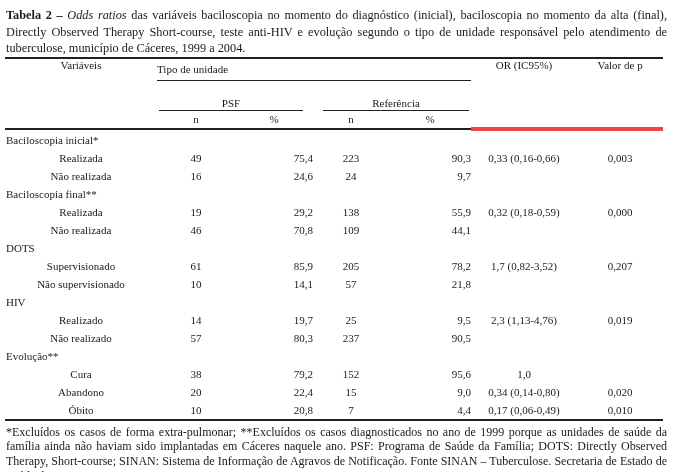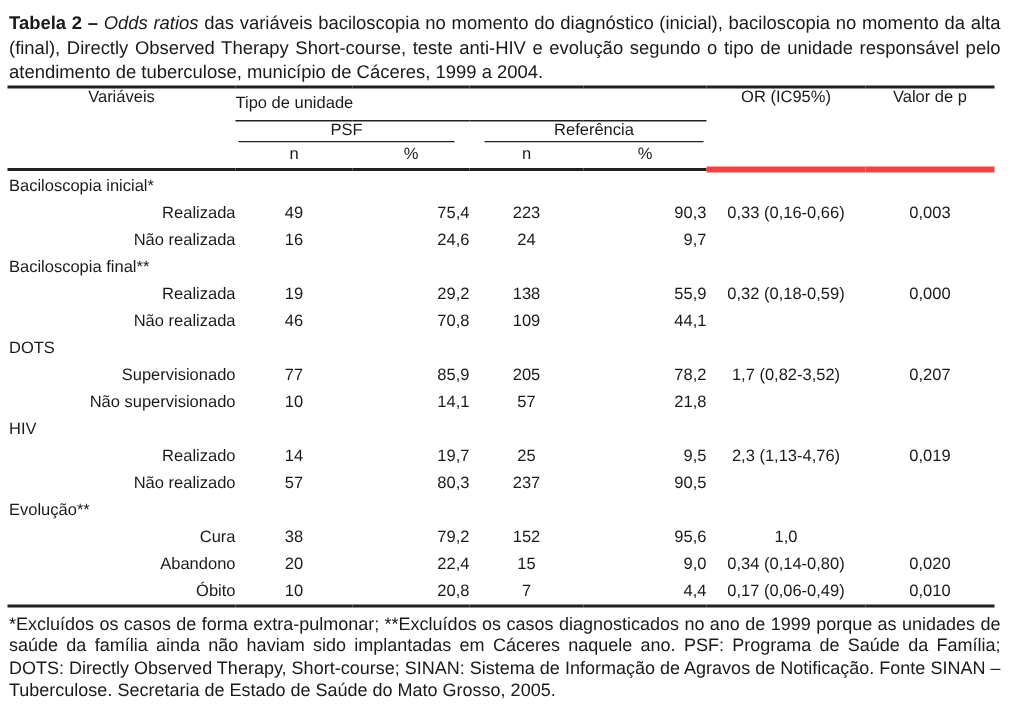--- a/index.html
+++ b/index.html
@@ -3,21 +3,21 @@
 <meta charset="utf-8">
 <style>
   html, body { margin: 0; padding: 0; background: #ffffff; }
   .page {
     position: relative;
     width: 673px;
     height: 472px;
     box-sizing: border-box;
     background: #ffffff;
     color: #1a1a1a;
-    font-family: Liberation Sans, sans-serif;
+    font-family: Liberation Serif, serif;
     padding: 7px 5px 0 5px;
     overflow: hidden;
   }
   
   .title {
     font-size: 12.3px;
     line-height: 16.6px;
     text-align: justify;
     margin: 0 1px 0 1px;
     color: #1a1a1a;
@@ -38,29 +38,29 @@
   table.stats th, table.stats td {
     padding: 0;
     font-weight: normal;
     white-space: nowrap;
     overflow: hidden;
   }
   
   th.h-var { text-align: center; vertical-align: top; padding-top: 4px; border-bottom: 2px solid #202020; }
   th.h-or, th.h-p { text-align: center; vertical-align: top; padding-top: 4px; border-bottom: 4px solid #ef4444; }
   th.h-tipo { height: 21px; text-align: left; vertical-align: middle; border-bottom: 1px solid #202020; }
-  tr.sub-row th { height: 14px; vertical-align: bottom; }
+  tr.sub-row th { height: 30px; vertical-align: bottom; }
   .u { display: block; text-align: center; border-bottom: 1px solid #202020; padding-bottom: 1px; }
   .u-psf { margin: 0 10px 0 2px; }
   .u-ref { margin: 0 2px 0 10px; }
   tr.cols-row th { height: 17px; text-align: center; vertical-align: middle; border-bottom: 2px solid #202020; }
   
   tbody td { height: 18px; vertical-align: middle; }
   tbody tr.g td { text-align: left; padding-left: 1px; }
-  td.lbl { text-align: right; padding-left: 23px; }
+  td.lbl { text-align: center; padding-left: 23px; }
   td.c { text-align: center; }
   td.pr { text-align: right; }
   td.p1 { padding-right: 20px; }
   td.p2 { padding-right: 27px; }
   tbody tr:last-child td { border-bottom: 2px solid #202020; }
 
   
   .footnote {
     font-size: 12px;
     line-height: 14.6px;
@@ -154,21 +154,21 @@
         <td class="pr p2">44,1</td>
         <td class="c"></td>
         <td class="c"></td>
       </tr>
 
       <tr class="g">
         <td colspan="7">DOTS</td>
       </tr>
       <tr>
         <td class="lbl">Supervisionado</td>
-        <td class="c">77</td>
+        <td class="c">61</td>
         <td class="pr p1">85,9</td>
         <td class="c">205</td>
         <td class="pr p2">78,2</td>
         <td class="c">1,7 (0,82-3,52)</td>
         <td class="c">0,207</td>
       </tr>
       <tr>
         <td class="lbl">Não supervisionado</td>
         <td class="c">10</td>
         <td class="pr p1">14,1</td>

